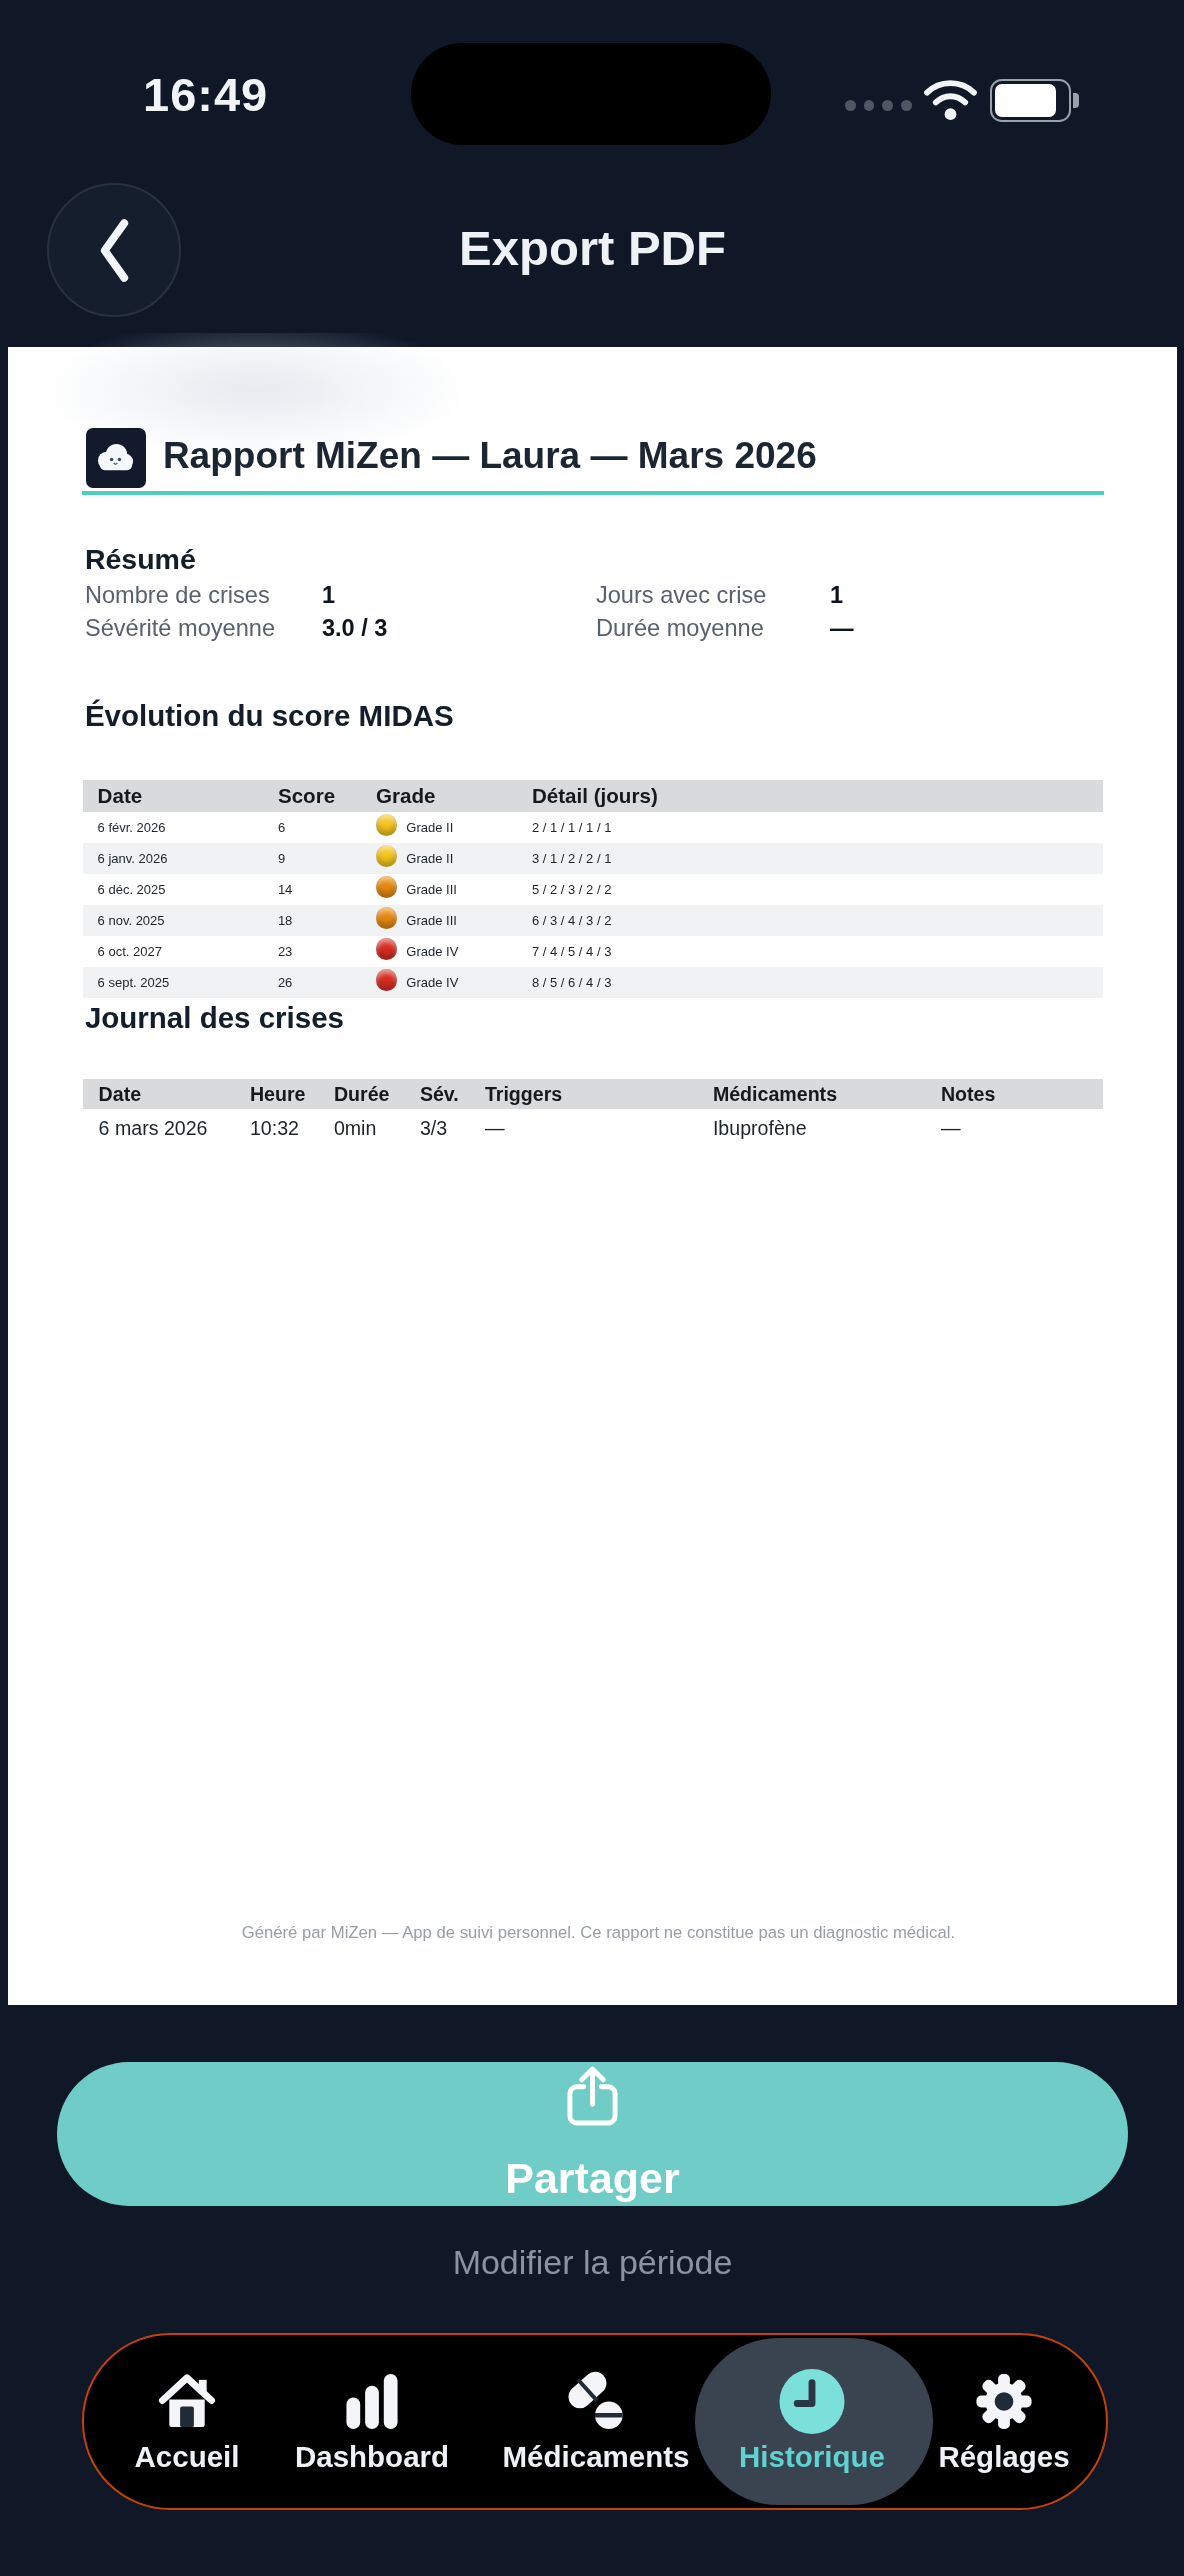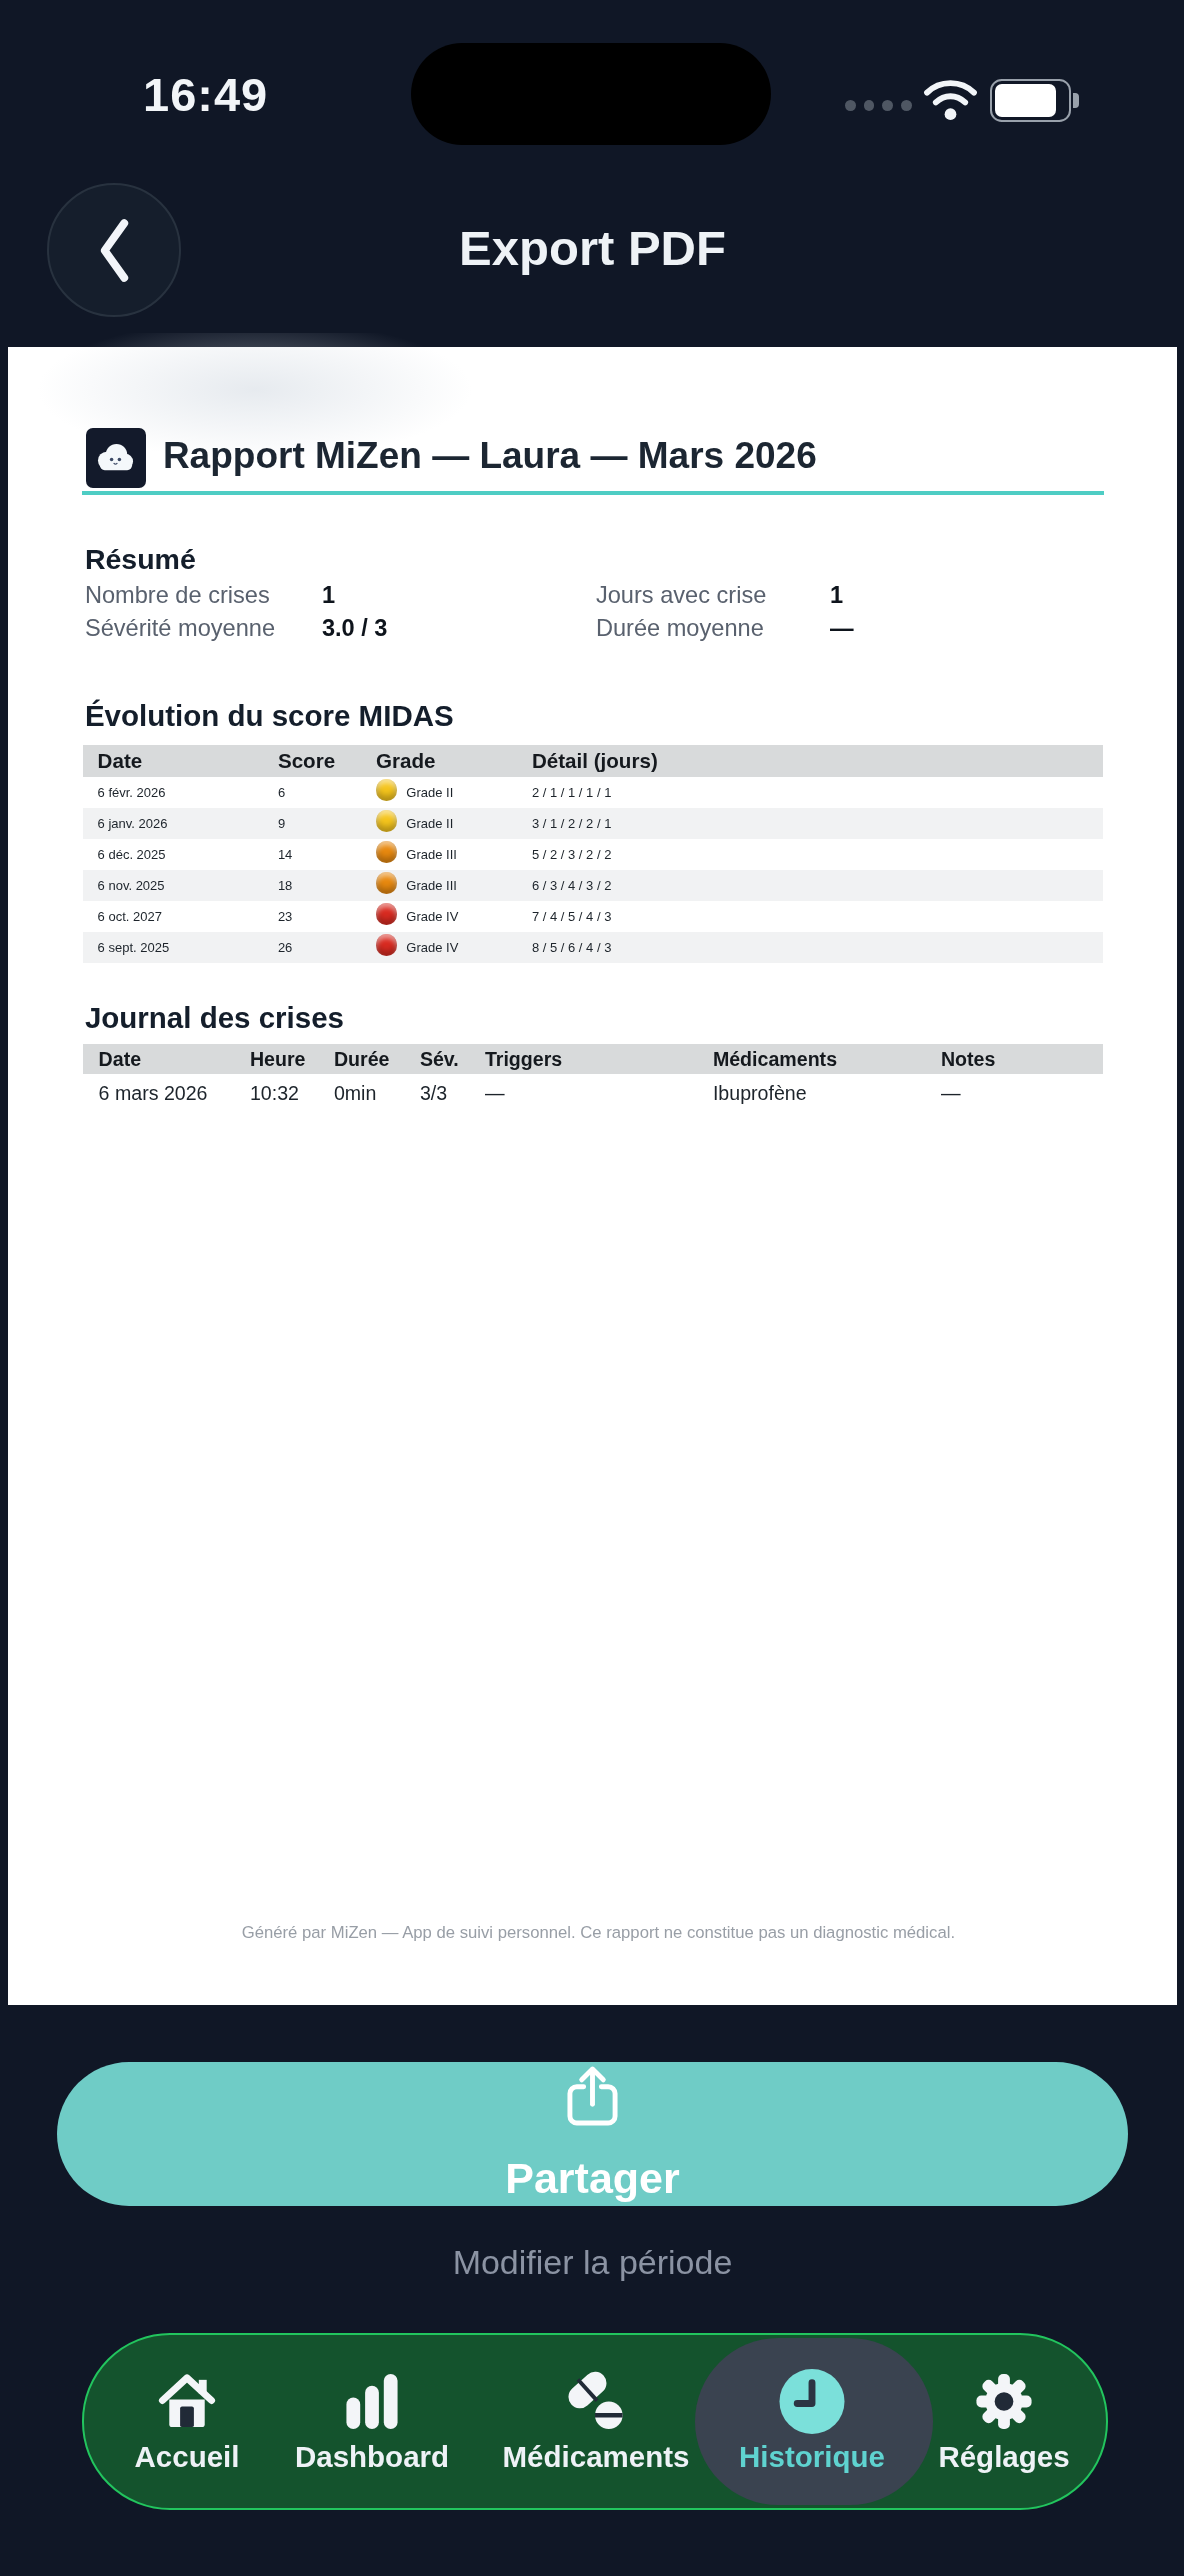--- a/index.html
+++ b/index.html
@@ -34,21 +34,21 @@
   .h-resume   { left:77px; top:196px; font-size:28.5px; }
   .h-midas    { left:77px; top:352px; font-size:29.5px; }
   .h-journal  { left:77px; top:654px; font-size:29.5px; }
   .sum-row { position:absolute; left:0; width:100%; height:29.5px; font-size:23.6px; line-height:29.5px; }
   .sum-r1 { top:234px; } .sum-r2 { top:267px; }
   .sum-label { position:absolute; color:#59616e; }
   .sum-val   { position:absolute; color:#0e141c; font-weight:700; }
   .sl-1 { left:77px; }  .sv-1 { left:314px; }
   .sl-2 { left:588px; } .sv-2 { left:822px; }
   
-  .tbl { position:absolute; left:75px; width:1020px; }
+  .tbl { position:absolute; left:75px; width:1020px;margin-top:35px; }
   .midas-tbl { top:398px; }  .journal-tbl { top:697px; }
   .t-head { position:relative; background:#d8dadb; font-weight:700; color:#15191e; }
   .midas-tbl .t-head { height:32px; font-size:20.6px; line-height:32px; }
   .journal-tbl .t-head { height:30px; font-size:19.6px; line-height:30px; }
   .t-row { position:relative; color:#1d242b; }
   .midas-tbl .t-row { height:31px; font-size:13px; line-height:31px;text-align:right; }
   .midas-tbl .t-row.alt { background:#f1f2f3; }
   .journal-tbl .t-row { height:39px; font-size:19.6px; line-height:39px; }
   .t-head span, .t-row > span { position:absolute; top:0; white-space:nowrap; }
   
@@ -59,21 +59,21 @@
   .dot { display:inline-block; width:21.6px; height:21.6px; border-radius:50%; margin-right:8.8px; vertical-align:-3.9px;
     box-shadow:inset 0 -4.9px 5.9px rgba(0,0,0,.28), inset 0 3.9px 4.9px rgba(255,255,255,.55); }
   .sheet-footer { position:absolute; left:12px; right:0; top:1576px; text-align:center; font-size:16.7px; color:#989ea6; }
   
   .share-btn { position:absolute; left:57px; top:2062px; width:1071px; height:144px; border-radius:73px;
     background:#6fccc6; display:flex; align-items:center; justify-content:center; gap:25.5px; cursor:pointer;flex-direction:column; }
   .share-btn .lbl { font-size:43px; font-weight:700; color:#fff; }
   .edit-period { position:absolute; left:0; right:0; top:2243px; text-align:center; font-size:34px; color:#8b93a3; cursor:pointer; }
   
   .tabbar { position:absolute; left:82px; top:2333px; width:1026px; height:177px; border-radius:88px;
-    background:#14532d; border:2px solid #22c55e; box-sizing:border-box; }
+    background:#000000; border:2px solid #c2410c; box-sizing:border-box; }
   .tab-highlight { position:absolute; left:611px; top:2.9px; width:238px; height:167px; border-radius:84px; background:#3a4350; }
   .tab-item { position:absolute; top:29.5px; transform:translateX(-50%); text-align:center; cursor:pointer; width:255px; }
   .tab-item .ic { height:73px; display:flex; align-items:center; justify-content:center; }
   .tab-item .tl { margin-top:2px; font-size:29.5px; font-weight:600; color:#eef2f6; white-space:nowrap; }
   .tab-item.active .tl { color:#5fd3d0; }
   .ti-0 { left:103px; } .ti-1 { left:288px; } .ti-2 { left:512px; } .ti-3 { left:728px; } .ti-4 { left:920px; }
 </style>
 </head>
 <body>
 

